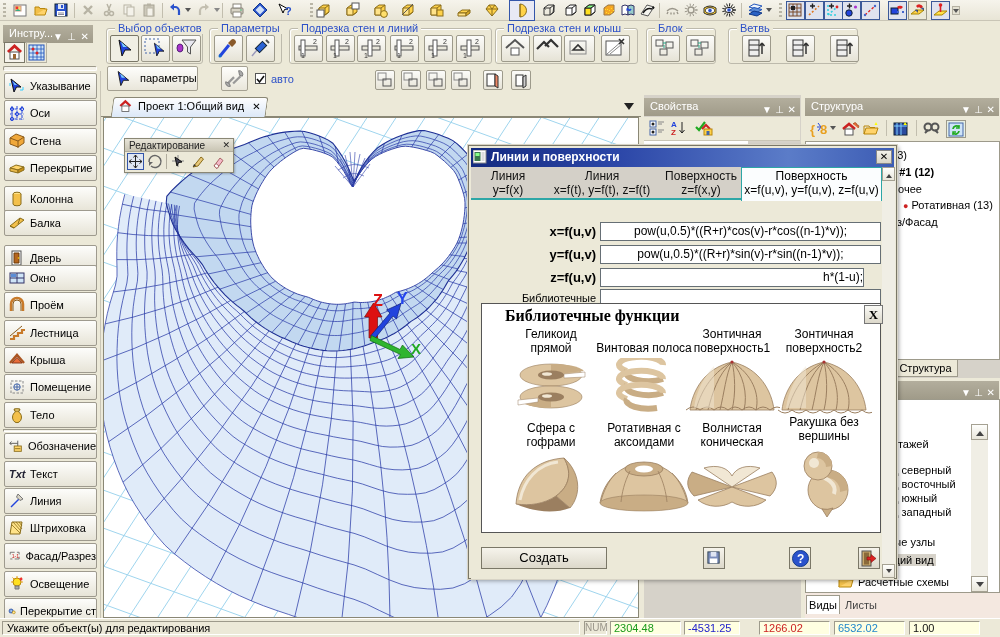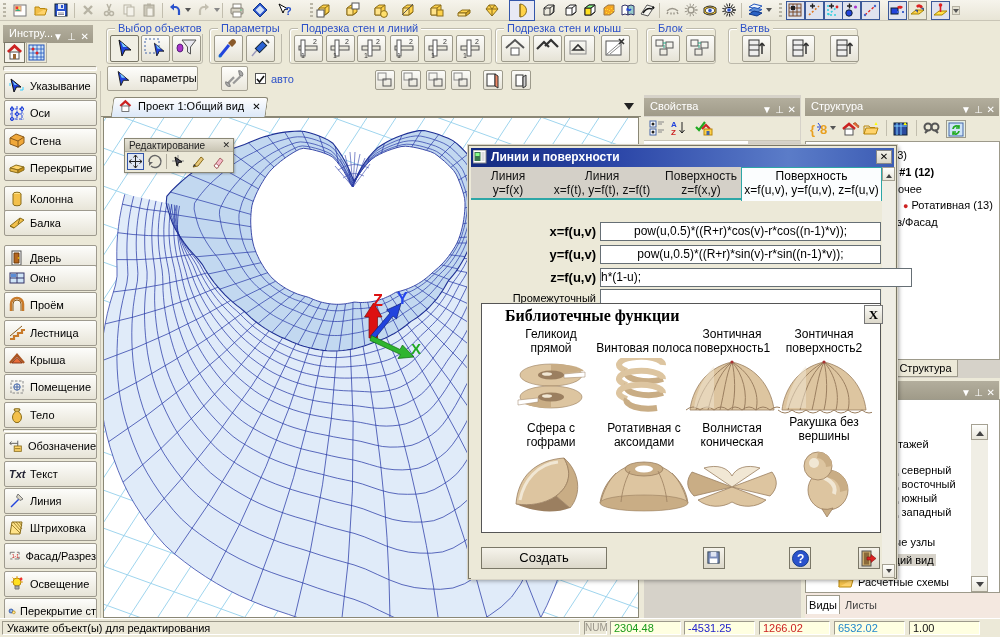--- a/index.html
+++ b/index.html
@@ -948,22 +948,22 @@
   </div>
 <div class="abs btn3" style="left:882px;top:564px;width:13px;height:14px;border-radius:0">
     <div style="width:0;height:0;border:3px solid transparent;border-top:4px solid #444;margin:4px auto"></div>
   </div>
 <div class="abs" style="left:471px;top:220px;width:411px;text-align:center;font-weight:normal;font-size:12px">Зонтичная поверхность1</div>
 <div class="abs" style="left:480px;top:224px;width:116px;text-align:right;font-weight:bold;font-size:13px">x=f(u,v)</div>
 <div class="fld" style="left:600px;top:222px;width:281px;height:19px;text-align:center;line-height:17px">pow(u,0.5)*((R+r)*cos(v)-r*cos((n-1)*v));</div>
 <div class="abs" style="left:480px;top:247px;width:116px;text-align:right;font-weight:bold;font-size:13px">y=f(u,v)</div>
 <div class="fld" style="left:600px;top:245px;width:281px;height:19px;text-align:center;line-height:17px">pow(u,0.5)*((R+r)*sin(v)-r*sin((n-1)*v));</div>
 <div class="abs" style="left:480px;top:270px;width:116px;text-align:right;font-weight:bold;font-size:13px">z=f(u,v)</div>
-<div class="fld" style="left:600px;top:268px;width:312px;height:19px;text-align:left;line-height:17px">h*(1-u);</div>
-<div class="abs" style="left:480px;top:292px;width:116px;text-align:right;font-size:11px">Промежуточный</div>
+<div class="fld" style="left:600px;top:268px;width:264px;height:19px;text-align:right;line-height:17px">h*(1-u);</div>
+<div class="abs" style="left:480px;top:292px;width:116px;text-align:right;font-size:11px">Библиотечные</div>
 <div class="fld" style="left:600px;top:289px;width:281px;height:18px"></div>
 <div class="abs" style="left:481px;top:303px;width:400px;height:230px;background:#fff;border:1px solid #555"></div>
 <div class="abs" style="left:505px;top:307px;font-family:'Liberation Serif',serif;font-weight:bold;font-size:16px">Библиотечные функции</div>
 <div class="abs" style="left:864px;top:305px;width:19px;height:19px;background:linear-gradient(#fafaf6,#dcd8ca);border:1px solid #777;text-align:center;line-height:17px;font-family:'Liberation Serif',serif;font-weight:bold;font-size:13px">X</div>
 <div class="abs" style="left:496px;top:327px;width:110px;text-align:center;font-size:12px">Геликоид<br>прямой</div>
 <div class="abs" style="left:592px;top:341px;width:104px;text-align:center;font-size:12px;white-space:nowrap">Винтовая полоса</div>
 <div class="abs" style="left:677px;top:327px;width:110px;text-align:center;font-size:12px">Зонтичная<br>поверхность1</div>
 <div class="abs" style="left:769px;top:327px;width:110px;text-align:center;font-size:12px">Зонтичная<br>поверхность2</div>
 <div class="abs" style="left:506px;top:358px"><svg width="90" height="56" viewBox="0 0 90 56">
 <ellipse cx="45" cy="17" rx="31" ry="11" fill="#ddc5a0" stroke="#9b7f60" stroke-width="0.6"></ellipse>
@@ -1053,15 +1053,15 @@
     </svg></div>
 <div class="abs" style="left:858px;top:547px;width:22px;height:22px;background:linear-gradient(#f6f4ec,#dcd8ca);border:1px solid #7a7767;text-align:center;padding-top:2px"><svg width="18" height="17" viewBox="0 0 18 17">
       <rect x="2" y="1" width="9" height="15" fill="#c8a86a" stroke="#555"></rect>
       <rect x="4" y="2.5" width="5" height="12" fill="#8a6a3a"></rect>
       <path d="M16 8.5 l-5-4 v2.5 h-4 v3 h4 v2.5z" fill="#d22" stroke="#801010" stroke-width="0.6"></path>
     </svg></div>
 <div class="abs" style="left:0;top:618px;width:1000px;height:19px;background:#ece9d8;border-top:1px solid #fff"></div>
 <div class="abs sunk" style="left:2px;top:621px;width:578px;height:14px;font-size:11px;padding:0px 4px;color:#000;background:#ece9d8">Укажите объект(ы) для редактирования</div>
 <div class="abs sunk" style="left:584px;top:621px;width:23px;height:14px;font-size:10px;color:#9a968a;text-align:center;background:#ece9d8">NUM</div>
 <div class="abs sunk" style="left:610px;top:621px;width:71px;height:14px;background:#ffffe1;font-size:11px;color:#1a9a1a;padding-left:3px">2304.48</div>
-<div class="abs sunk" style="left:684px;top:621px;width:71px;height:14px;background:#ffffe1;font-size:11px;color:#2222cc;padding-left:3px">-4531.25</div>
+<div class="abs sunk" style="left:684px;top:621px;width:56px;height:14px;background:#ffffe1;font-size:11px;color:#2222cc;padding-left:3px">-4531.25</div>
 <div class="abs sunk" style="left:759px;top:621px;width:71px;height:14px;background:#ffffe1;font-size:11px;color:#cc2222;padding-left:3px">1266.02</div>
 <div class="abs sunk" style="left:834px;top:621px;width:71px;height:14px;background:#ffffe1;font-size:11px;color:#2288cc;padding-left:3px">6532.02</div>
 <div class="abs sunk" style="left:909px;top:621px;width:71px;height:14px;background:#ffffe1;font-size:11px;color:#111;padding-left:3px">1.00</div>
 </body></html>

